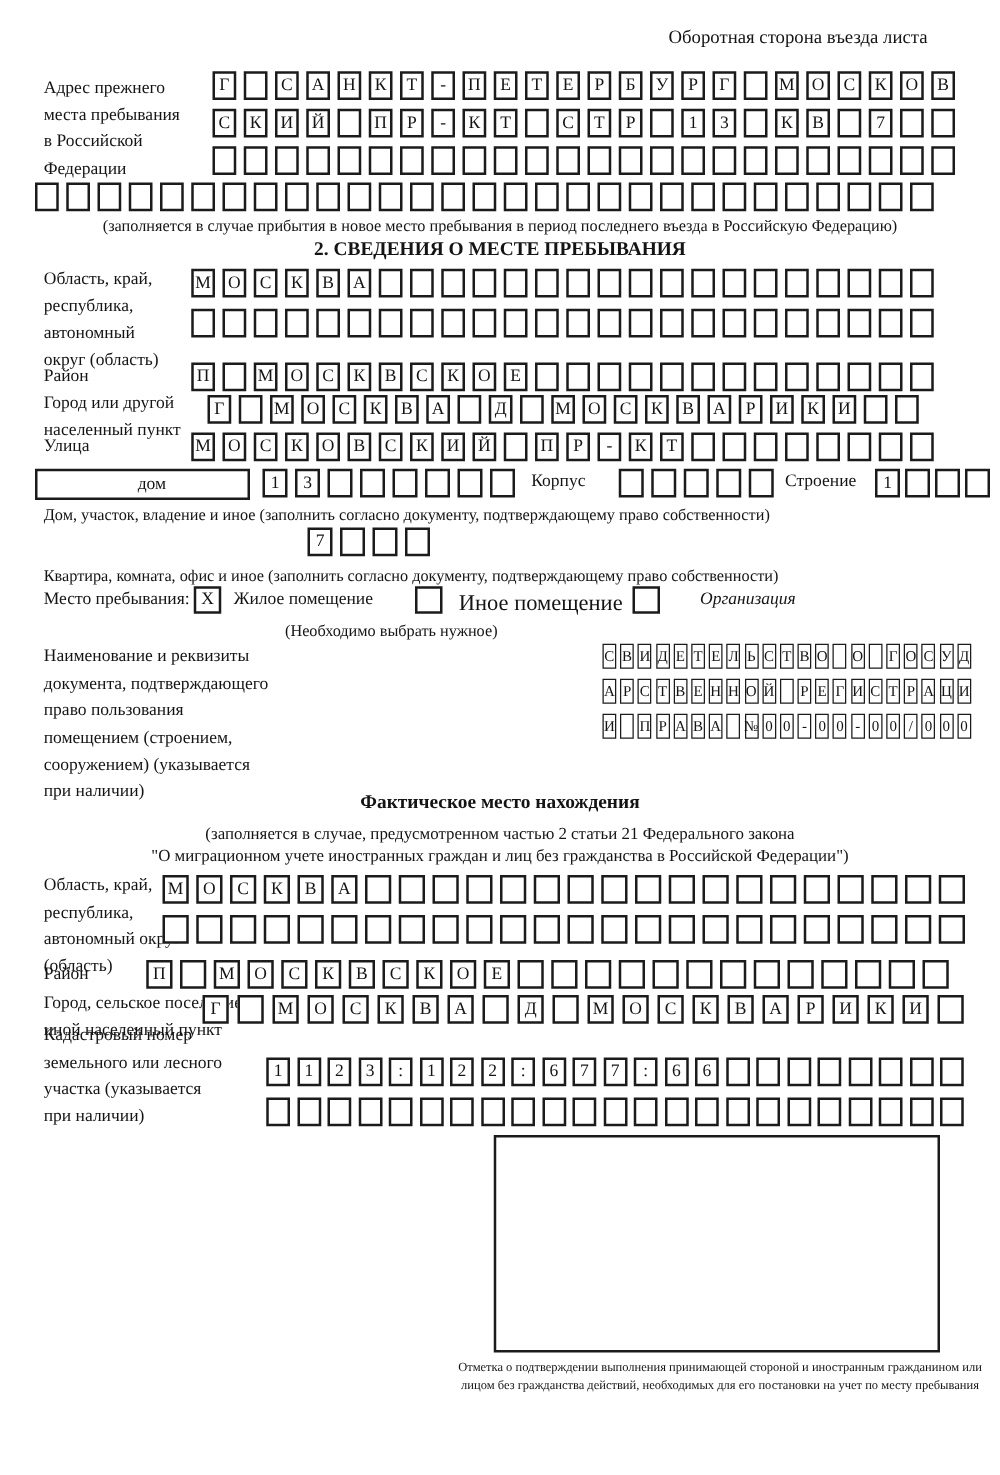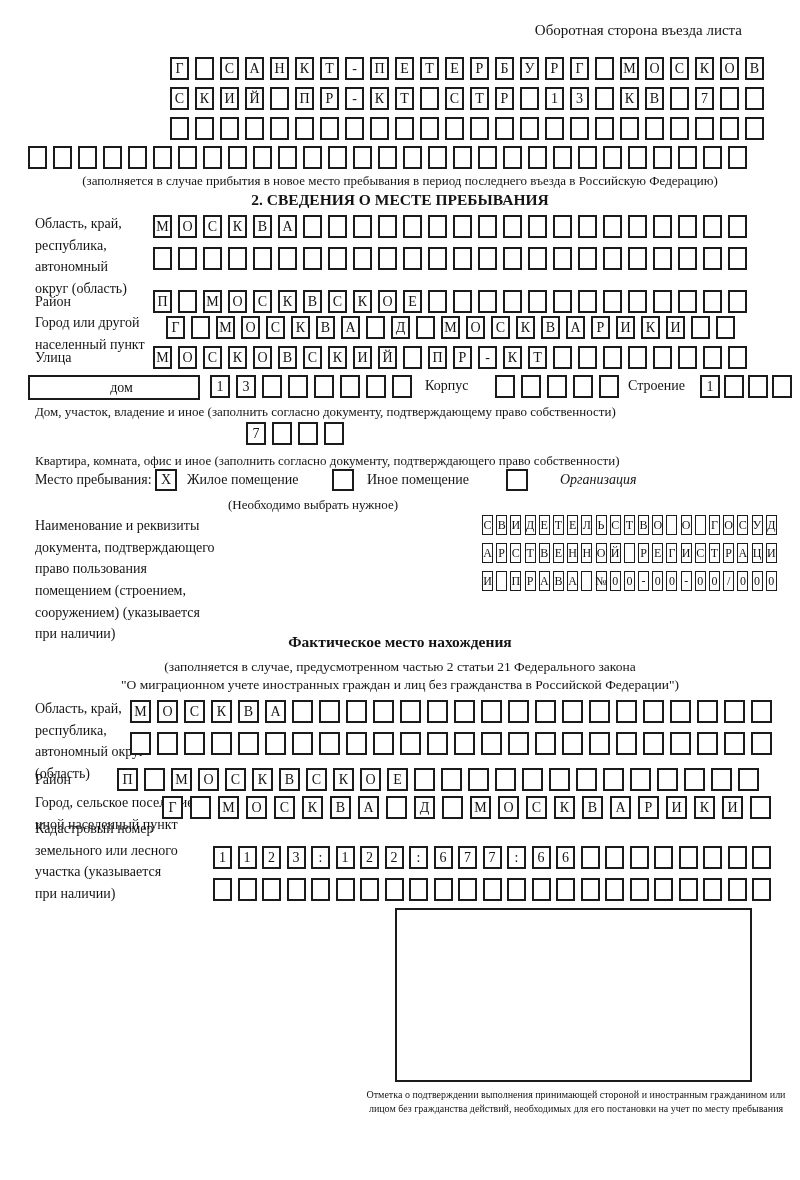--- a/index.html
+++ b/index.html
@@ -27,20 +27,24 @@
        display:flex;align-items:center;justify-content:center;font-size:14px;background:#fff;}
   .stamp{box-sizing:border-box;border:2px solid #1b1b1b;background:#fff;}
 </style>
 </head>
 <body>
 
 <div class="page">
 
   <div class="abs" style="top:22px;right:58px;font-size:15px;">Оборотная сторона въезда листа</div>
 
+  <div class="abs lbl" style="left:35px;top:60px;width:150px;">Адрес прежнего
+места пребывания
+в Российской
+Федерации</div>
   <div class="cells" style="left:170px;top:57px;">
       <span class="cell">Г</span>
       <span class="cell"></span>
       <span class="cell">С</span>
       <span class="cell">А</span>
       <span class="cell">Н</span>
       <span class="cell">К</span>
       <span class="cell">Т</span>
       <span class="cell">-</span>
       <span class="cell">П</span>
@@ -315,27 +319,27 @@
       <span class="cell"></span>
     </div>
   <div class="abs cap" style="left:35px;top:404px;">Дом, участок, владение и иное (заполнить согласно документу, подтверждающему право собственности)</div>
 
   <div class="cells w20" style="left:246px;top:422px;">
       <span class="cell">7</span>
       <span class="cell"></span>
       <span class="cell"></span>
       <span class="cell"></span>
     </div>
-  <div class="abs cap" style="left:35px;top:453px;">Квартира, комната, офис и иное (заполнить согласно документу, подтверждающего право собственности)</div>
+  <div class="abs cap" style="left:35px;top:453px;">Квартира, комната, офис и иное (заполнить согласно документу, подтверждающему право собственности)</div>
 
   <div class="abs" style="left:35px;top:472px;font-size:14px;">Место пребывания:</div>
   <div class="abs chk" style="left:155px;top:469px;">X</div>
   <div class="abs" style="left:187px;top:472px;font-size:14px;">Жилое помещение</div>
   <div class="abs chk" style="left:332px;top:469px;"></div>
-  <div class="abs" style="left:367px;top:472px;font-size:14px;">Иное помещение</div>
+  <div class="abs" style="left:367px;top:472px;font-size:18px;">Иное помещение</div>
   <div class="abs chk" style="left:506px;top:469px;"></div>
   <div class="abs" style="left:560px;top:472px;font-size:14px;font-style:italic;">Организация</div>
   <div class="abs cap" style="left:228px;top:497px;">(Необходимо выбрать нужное)</div>
 
   <div class="abs lbl" style="left:35px;top:515px;width:240px;">Наименование и реквизиты
 документа, подтверждающего
 право пользования
 помещением (строением,
 сооружением) (указывается
 при наличии)</div>

